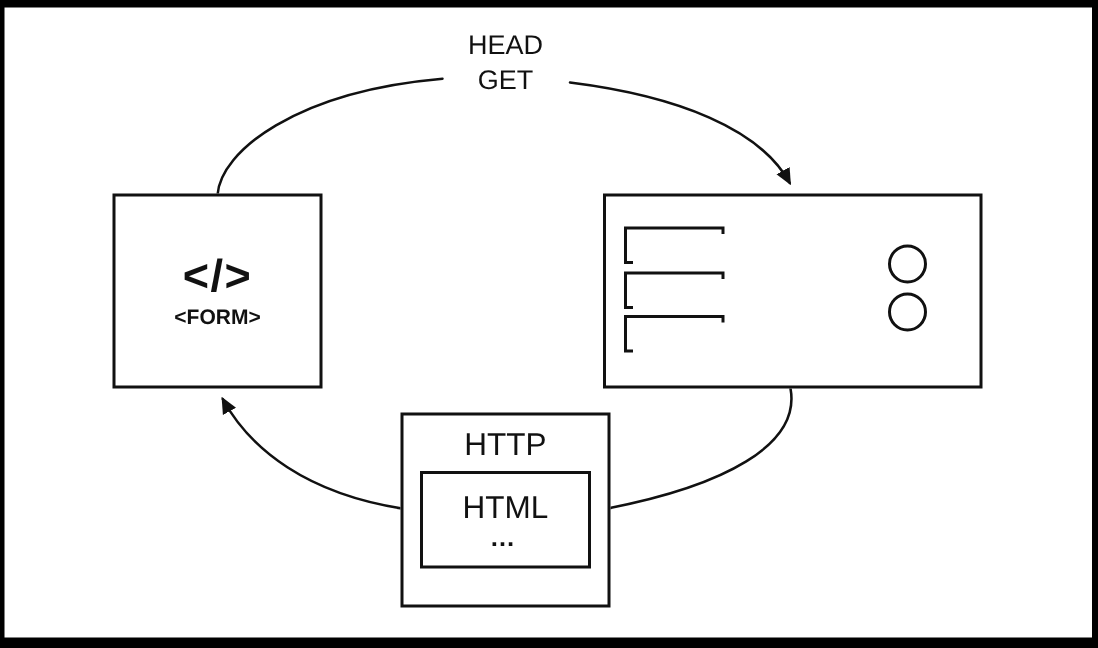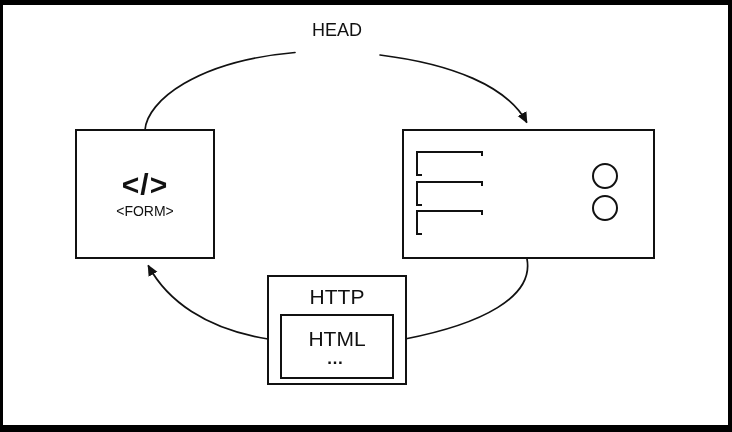--- a/index.html
+++ b/index.html
@@ -31,30 +31,30 @@
     position:absolute;left:277px;top:19px;width:120px;
     text-align:center;font-size:18px;line-height:23px;color:var(--ink);
   }
 
   .client-box{
     position:absolute;left:75px;top:129px;width:140px;height:130px;
     border:2px solid var(--ink);background:var(--bg);
     display:flex;flex-direction:column;align-items:center;justify-content:center;gap:3px;
   }
   .client-box .code{font-size:30px;font-weight:700;line-height:30px;letter-spacing:1px;}
-  .client-box .form{font-size:14px;line-height:16px;}
+  .client-box .form{font-size:14px;line-height:16px;font-weight:bold;}
 
   .server-box{
     position:absolute;left:402px;top:129px;width:253px;height:130px;
     border:2px solid var(--ink);background:var(--bg);
   }
   .server-box svg{position:absolute;left:0;top:0;}
 
   .response-box{
-    position:absolute;left:267px;top:275px;width:140px;height:110px;
+    position:absolute;left:267px;top:275px;width:140px;height:130px;
     border:2px solid var(--ink);background:var(--bg);
     text-align:center;padding-top:9px;
   }
   .response-box .http{font-size:21px;line-height:22px;}
   .response-box .headers{font-size:12px;line-height:15px;letter-spacing:0.5px;}
   .payload-box{
     width:114px;height:65px;margin:6px auto 0;
     border:2px solid var(--ink);
     display:flex;flex-direction:column;align-items:center;justify-content:center;gap:2px;
   }
@@ -77,20 +77,21 @@
 
     <path class="stroke" marker-end="url(#arrowhead)" d="M 380 55 C 452 64 507 86 526.5 122"></path>
 
     <path class="stroke" d="M 527 259 C 534 297 482 324 405 339"></path>
 
     <path class="stroke" marker-end="url(#arrowhead)" d="M 268 339 C 205 329 167 300 148.5 266"></path>
   </svg>
 
   <div class="request-label">
     <div>HEAD</div>
+    <div>GET</div>
   </div>
 
   <div class="client-box">
     <div class="code">&lt;/&gt;</div>
     <div class="form">&lt;FORM&gt;</div>
   </div>
 
   <div class="server-box">
     <svg width="249" height="126" viewBox="0 0 249 126" aria-hidden="true">
       <path class="icon-stroke" d="M 18 44 L 13 44 L 13 21 L 78 21 L 78 25"></path>

